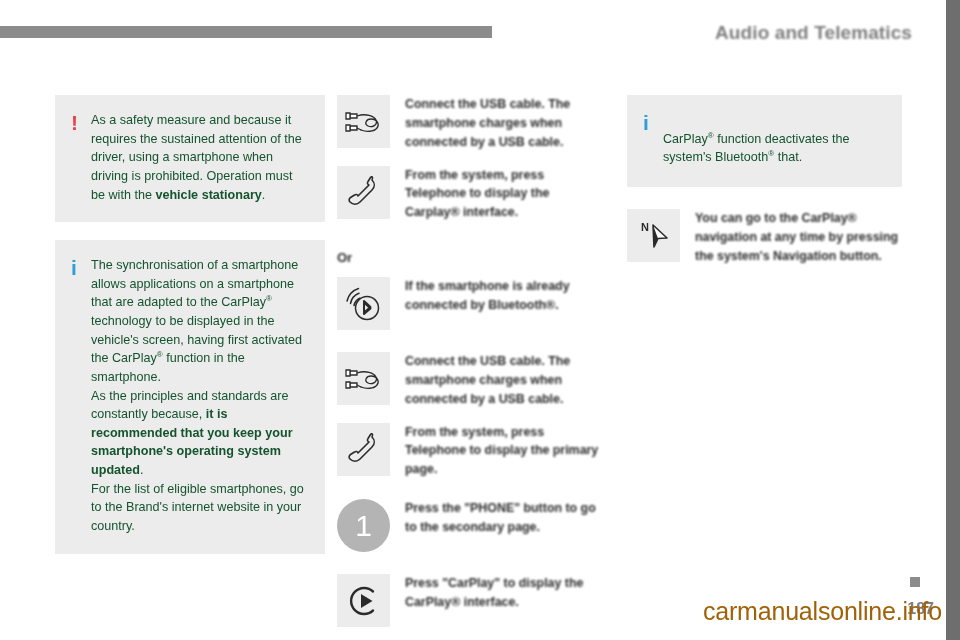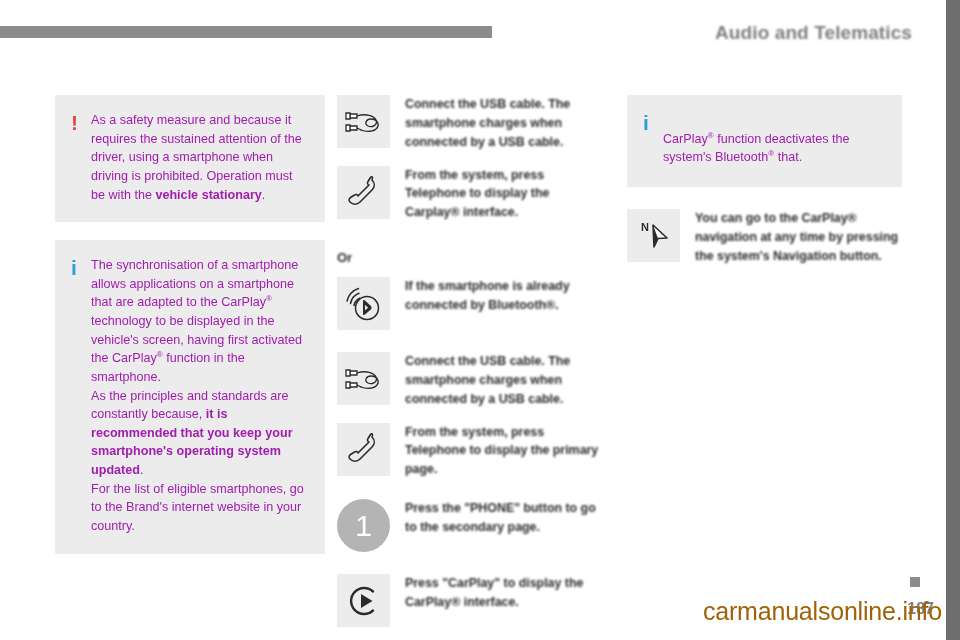--- a/index.html
+++ b/index.html
@@ -65,21 +65,21 @@
     font-weight: bold;
     line-height: 1;
     margin-top: 1px;
     user-select: none;
   }
   .marker-warn { color: #e8424c; }
   .marker-info { color: #2e9fd4; }
   .note-text {
     font-size: 12.6px;
     line-height: 1.48;
-    color: #a21caf;
+    color: #14532d;
   }
   .note-text b { font-weight: bold; }
   sup { font-size: 8px; vertical-align: super; line-height: 0; }
 
   
   .step-row {
     display: flex;
     align-items: flex-start;
     margin-bottom: 14px;
   }

